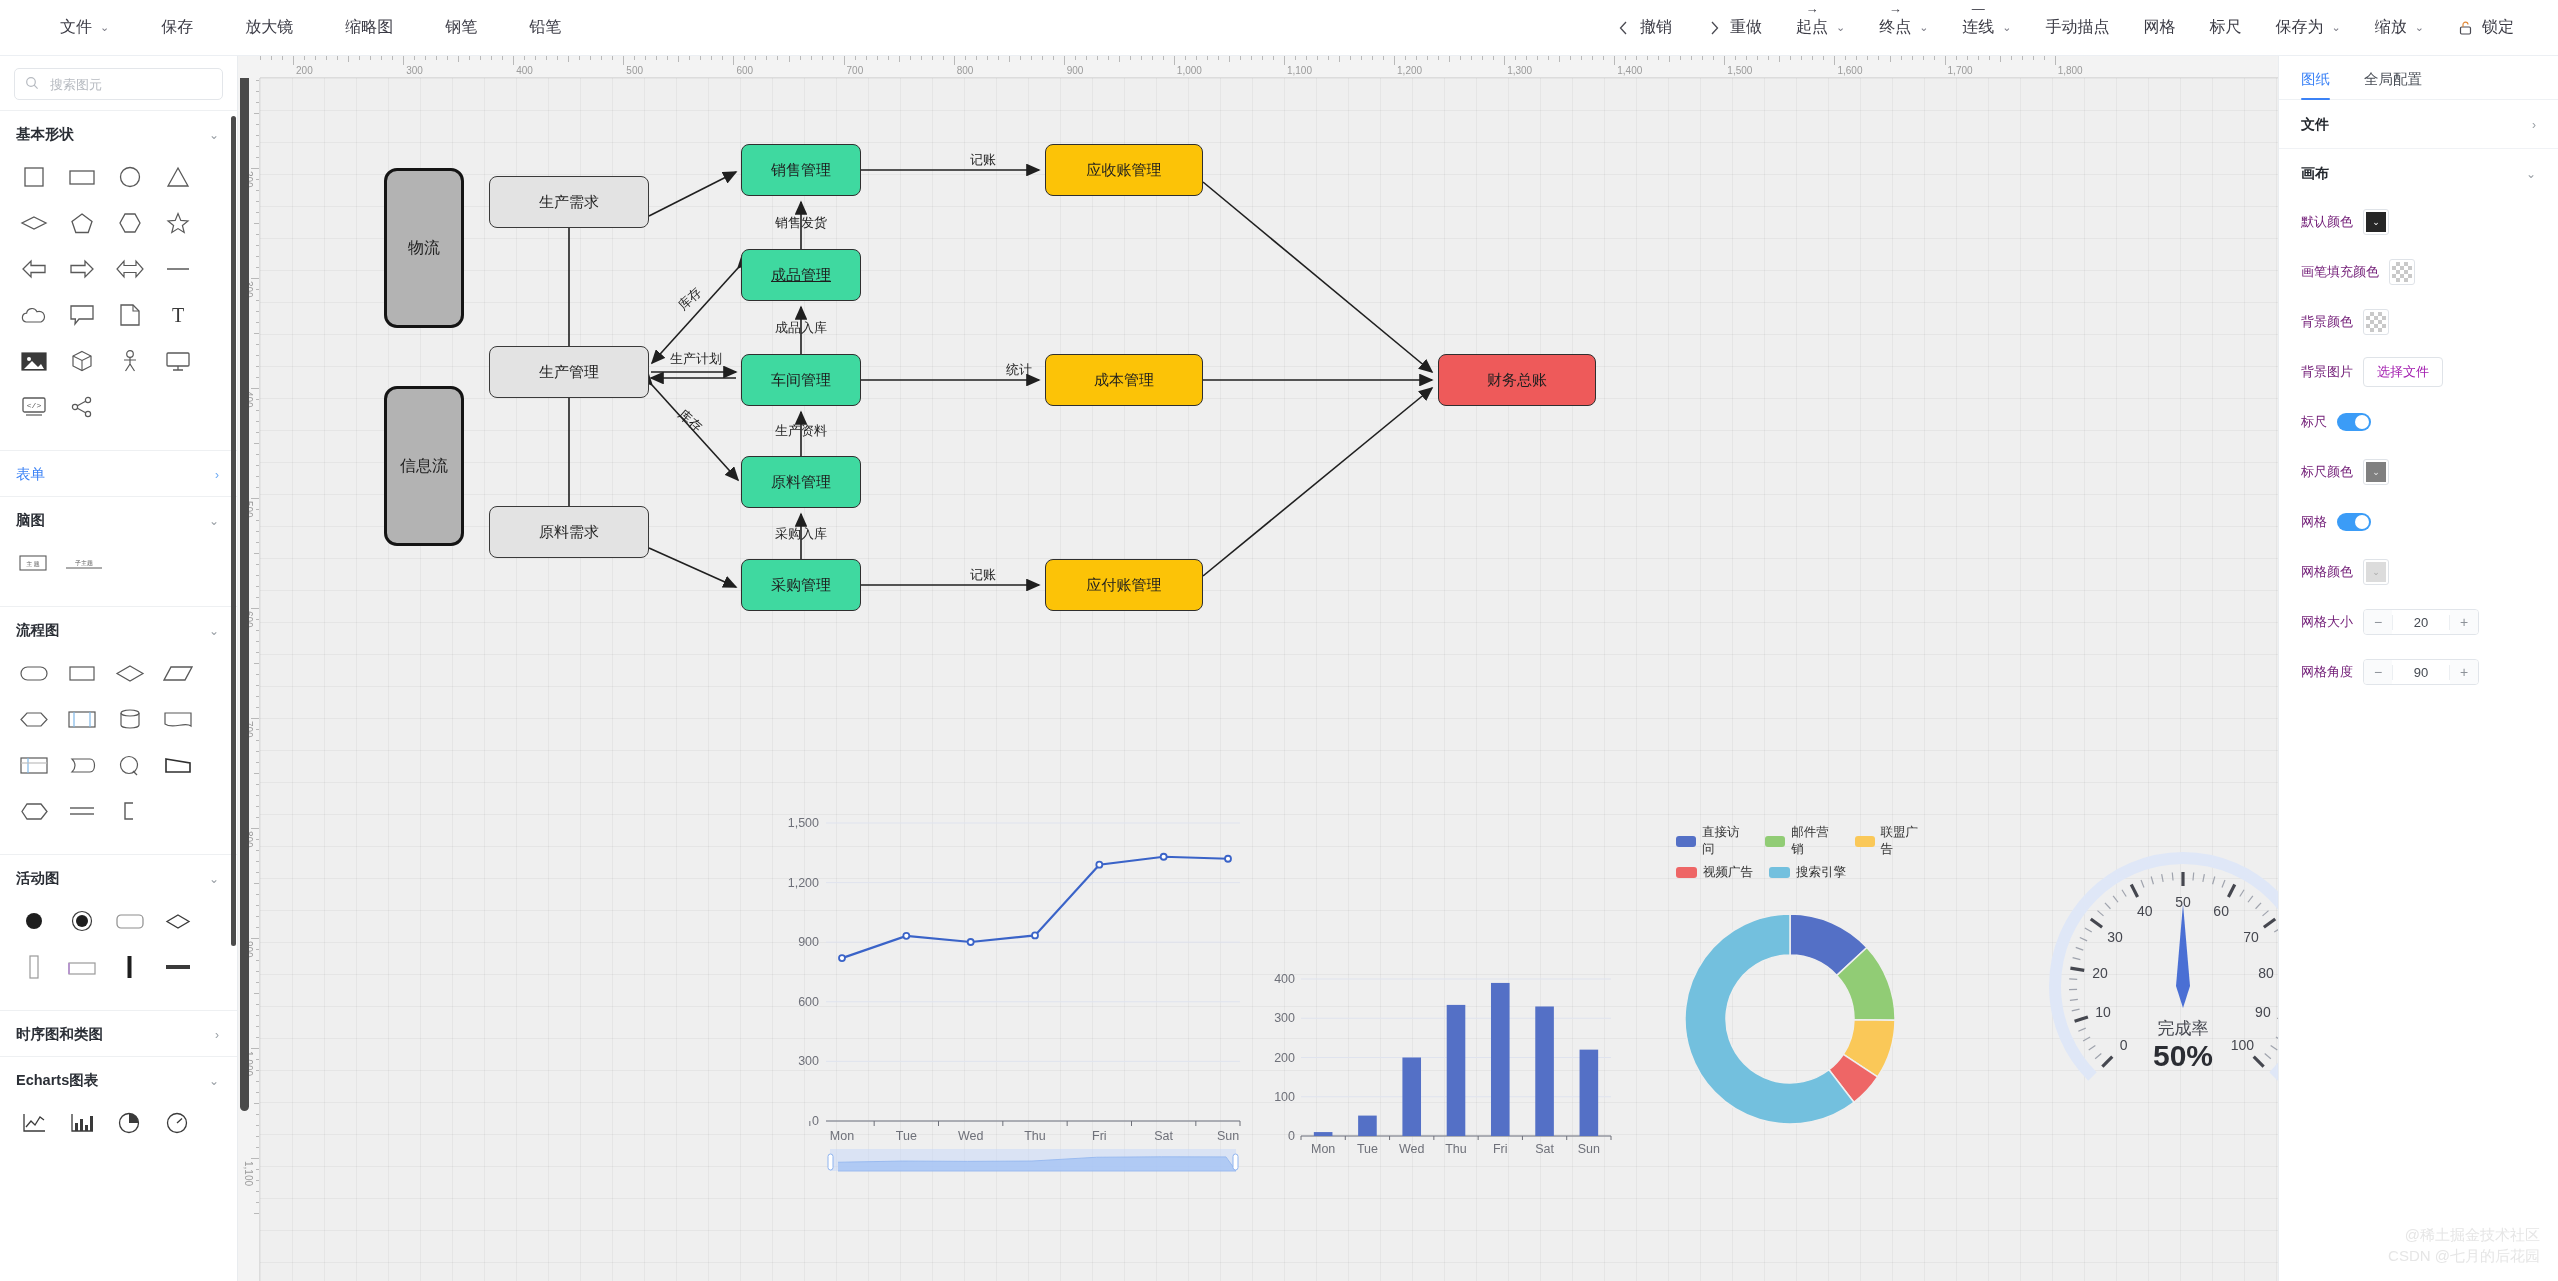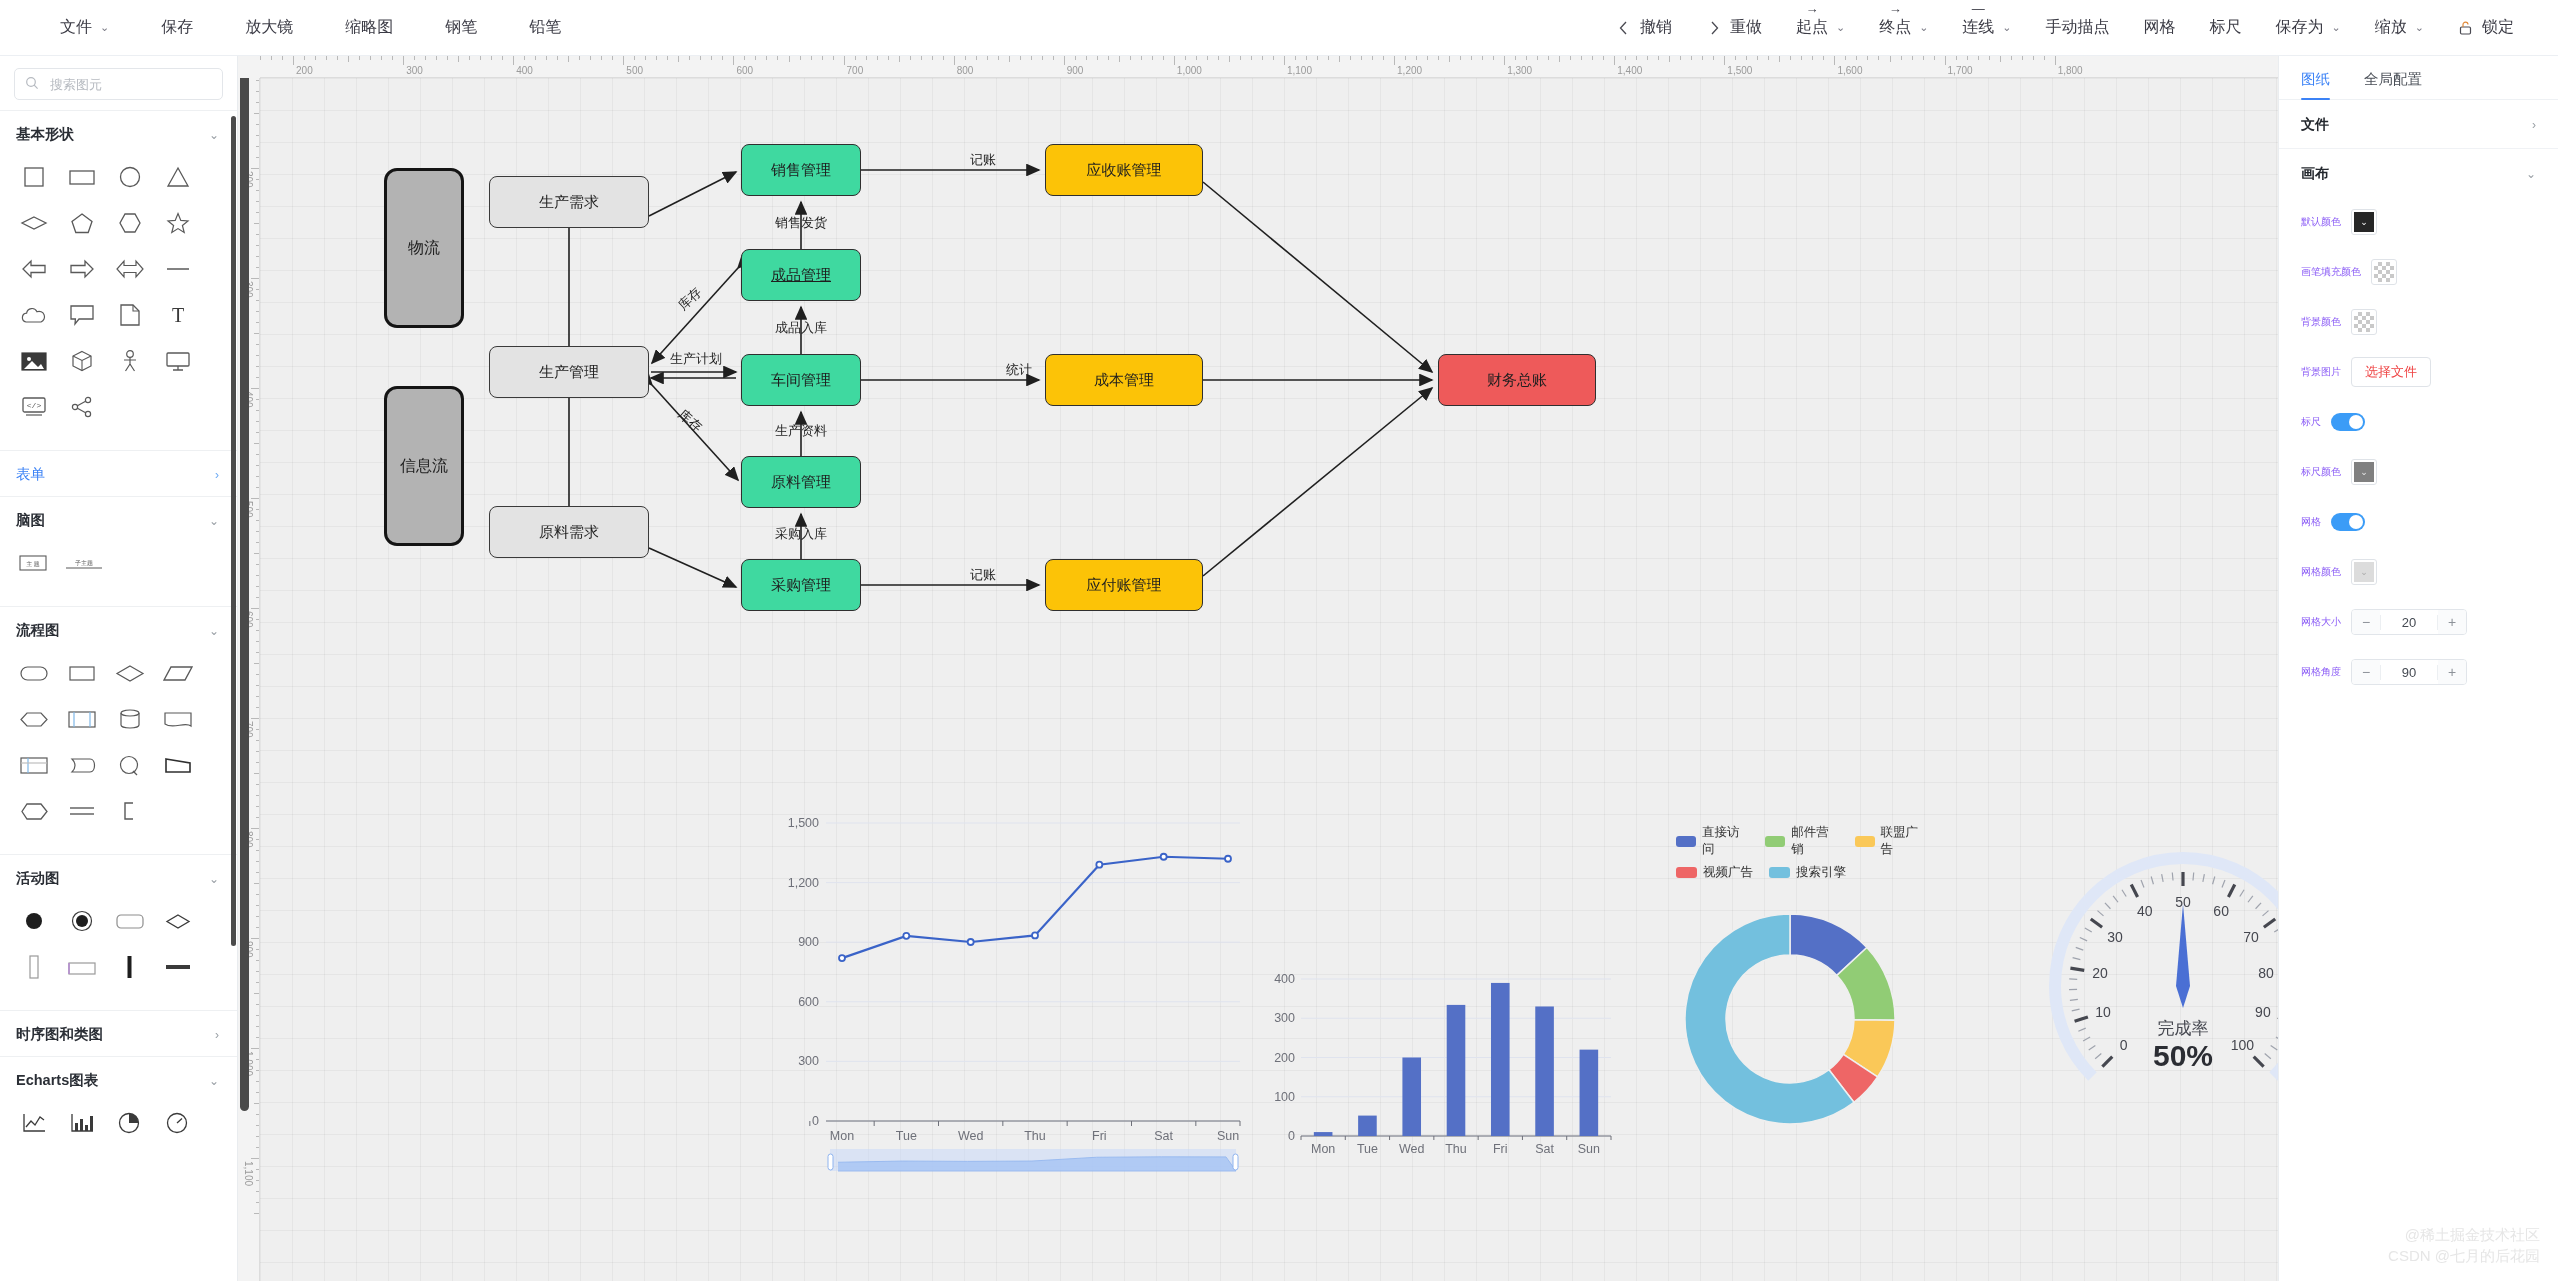--- a/index.html
+++ b/index.html
@@ -156,35 +156,35 @@
   }
   .rp-sec-head {
     display:flex; align-items:center; justify-content:space-between;
     padding: 16px 22px 14px 22px; font-size:14px; font-weight:700; color:#24282e; cursor:pointer;
     border-bottom:1px solid #f0f2f5;
   }
   .rp-sec-head .arr { color:#9aa0a6; font-weight:400; font-size:12px; }
   .rp-row {
     display:flex; align-items:center; padding: 0 22px; height: 50px; gap: 10px;
   }
-  .rp-label { font-size:10px; color:#8b5cf6; white-space:nowrap; }
+  .rp-label { font-size:13px; color:#701a75; white-space:nowrap; }
   .color-swatch {
     width:26px; height:26px; border:1px solid #dfe3e8; border-radius:3px;
     display:flex; align-items:center; justify-content:center; cursor:pointer;
   }
   .sw-inner { width:20px; height:20px; display:flex; align-items:center; justify-content:center; font-size:9px; }
   .checkers {
     background-image:
       linear-gradient(45deg,#c9c9c9 25%, transparent 25%, transparent 75%, #c9c9c9 75%),
       linear-gradient(45deg,#c9c9c9 25%, transparent 25%, transparent 75%, #c9c9c9 75%);
     background-size: 8px 8px; background-position: 0 0, 4px 4px; background-color:#fff;
   }
   .file-btn {
     border:1px solid #dfe3e8; border-radius:4px; padding:5px 13px;
-    font-size:13px; color:#ef4444; background:#fff; cursor:pointer;
+    font-size:13px; color:#a21caf; background:#fff; cursor:pointer;
   }
   .toggle {
     width:34px; height:18px; border-radius:10px; background:#3b9cf7; position:relative; cursor:pointer;
   }
   .toggle .knob { position:absolute; right:2px; top:2px; width:14px; height:14px; border-radius:50%; background:#fff; }
   .stepper { display:flex; align-items:center; border:1px solid #e1e5ea; border-radius:4px; overflow:hidden; height:26px; }
   .stepper .btn { width:28px; height:24px; display:flex; align-items:center; justify-content:center;
      font-size:14px; color:#8d9299; cursor:pointer; background:#fafbfc; }
   .stepper .val { width:58px; text-align:center; font-size:13px; color:#454a52; border-left:1px solid #eceff2; border-right:1px solid #eceff2; }
 

